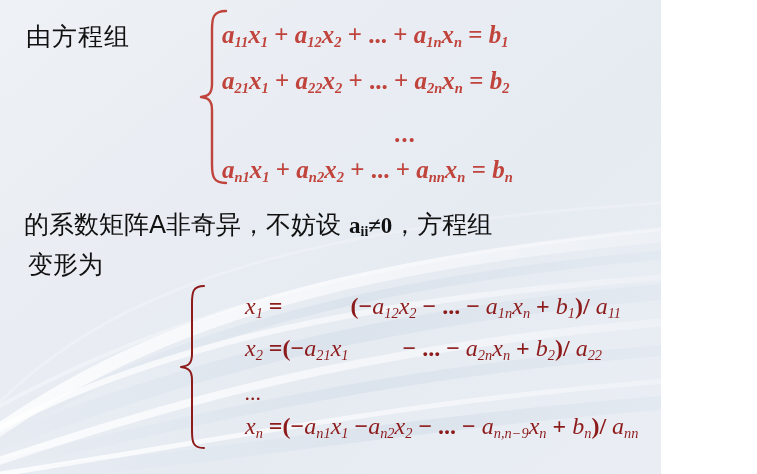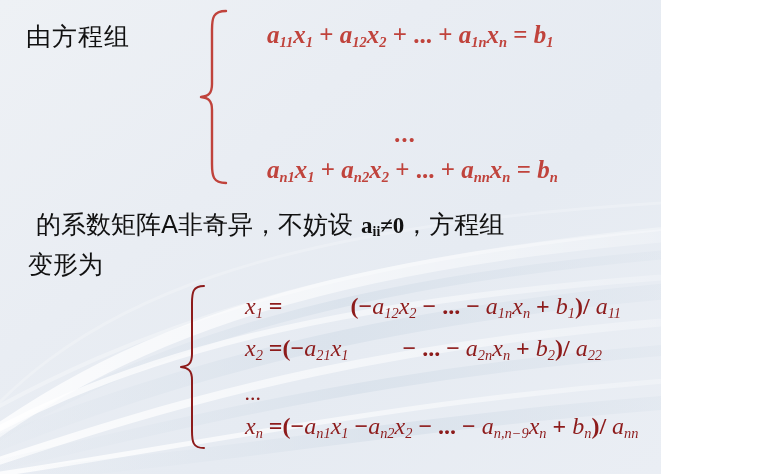--- a/index.html
+++ b/index.html
@@ -35,21 +35,21 @@
   #label-by-fangchengzu {
     position: absolute;
     left: 26px;
     top: 20px;
     font-size: 25px;
     letter-spacing: 1px;
   }
 
   #para-line1 {
     position: absolute;
-    left: 36px;
+    left: 24px;
     top: 208px;
     font-size: 25px;
     letter-spacing: 0px;
   }
   #para-line2 {
     position: absolute;
     left: 28px;
     top: 248px;
     font-size: 25px;
   }
@@ -87,21 +87,20 @@
     position: absolute;
   }
 
   
   #sys1 { left: 0; top: 0; width: 757px; height: 200px; position: absolute; }
   #sys1 .row {
     position: absolute;
     left: 222px;
     font-size: 25px;
     line-height: 1;
-    margin-left: 45px;
   }
   #sys1 .dots {
     position: absolute;
     left: 395px;
     font-size: 25px;
     letter-spacing: 1px;
   }
   #sys1 sub {
     font-size: 0.58em;
     vertical-align: -0.28em;
@@ -181,20 +180,29 @@
     <div class="row sysA" style="top:22px;">
       <span>a</span><sub class="upr">11</sub><span>x</span><sub class="upr">1</sub>
       <span class="op">+</span>
       <span>a</span><sub class="upr">12</sub><span>x</span><sub class="upr">2</sub>
       <span class="op">+ ... +</span>
       <span>a</span><sub>1n</sub><span>x</span><sub>n</sub>
       <span class="op">=</span>
       <span>b</span><sub class="upr">1</sub>
     </div>
 
+    <div class="row sysA" style="top:68px;">
+      <span>a</span><sub class="upr">21</sub><span>x</span><sub class="upr">1</sub>
+      <span class="op">+</span>
+      <span>a</span><sub class="upr">22</sub><span>x</span><sub class="upr">2</sub>
+      <span class="op">+ ... +</span>
+      <span>a</span><sub>2n</sub><span>x</span><sub>n</sub>
+      <span class="op">=</span>
+      <span>b</span><sub class="upr">2</sub>
+    </div>
 
     <div class="dots sysA" style="top:120px;">...</div>
 
     <div class="row sysA" style="top:157px;">
       <span>a</span><sub>n1</sub><span>x</span><sub class="upr">1</sub>
       <span class="op">+</span>
       <span>a</span><sub>n2</sub><span>x</span><sub class="upr">2</sub>
       <span class="op">+ ... +</span>
       <span>a</span><sub>nn</sub><span>x</span><sub>n</sub>
       <span class="op">=</span>

